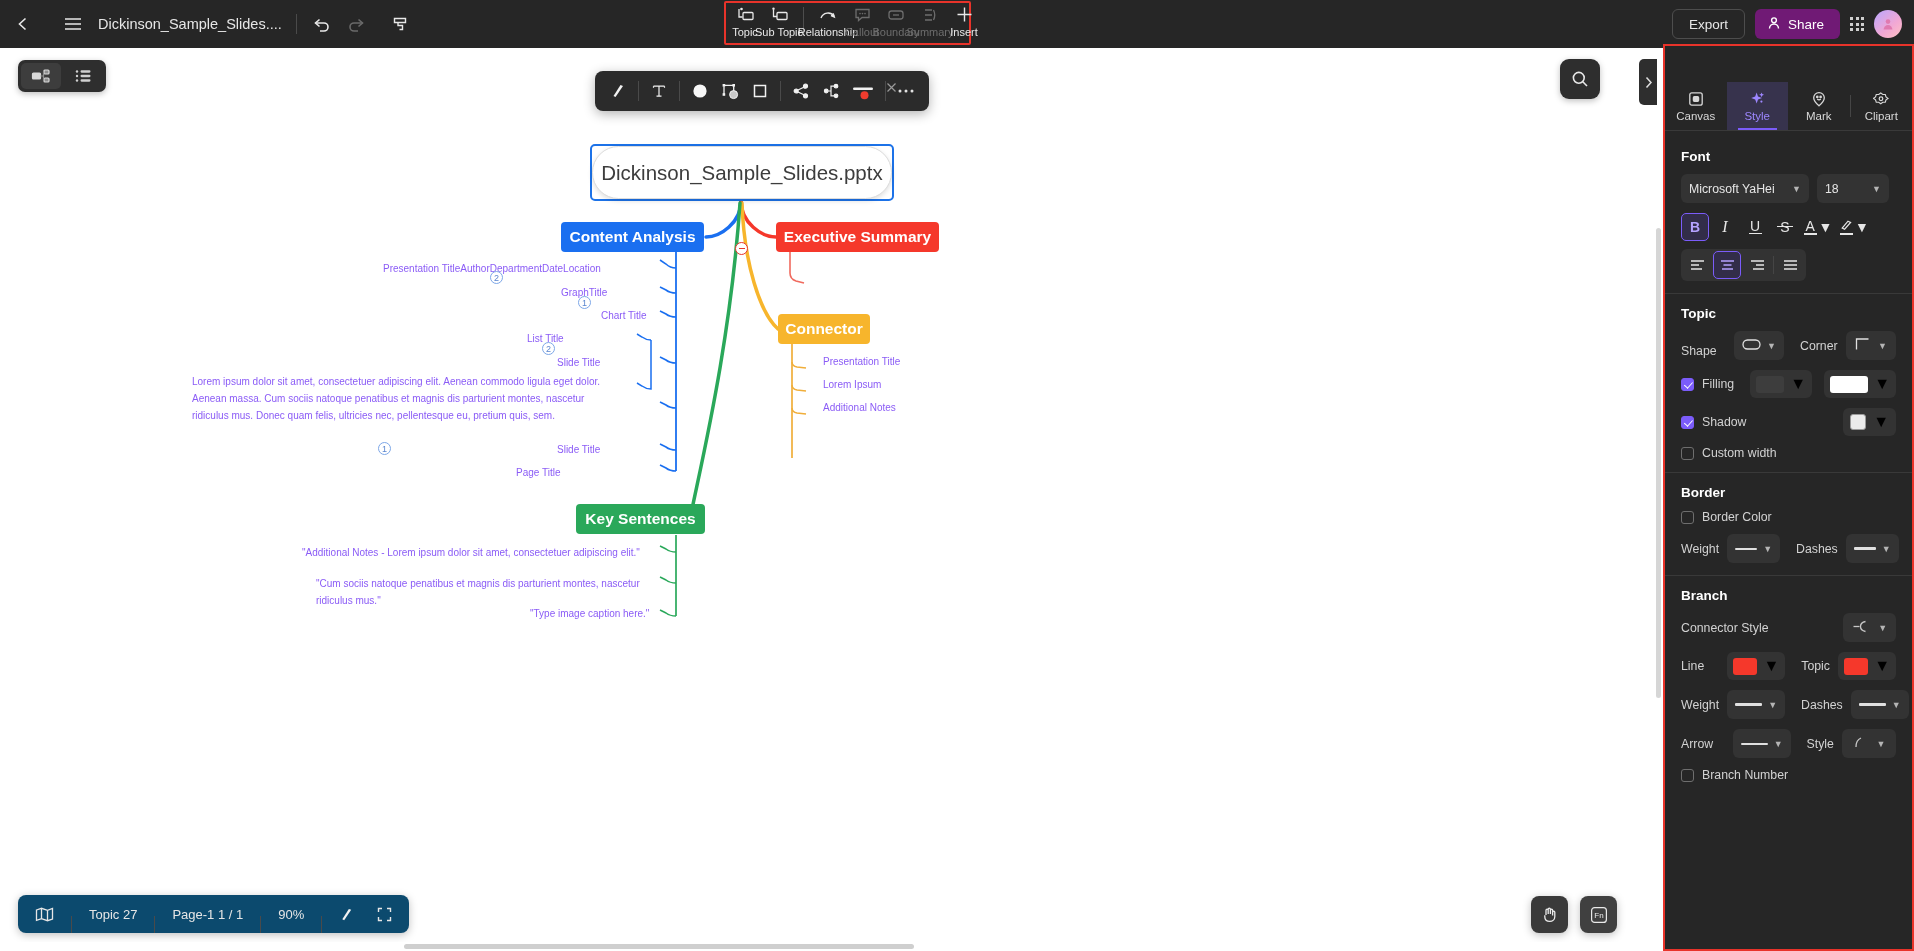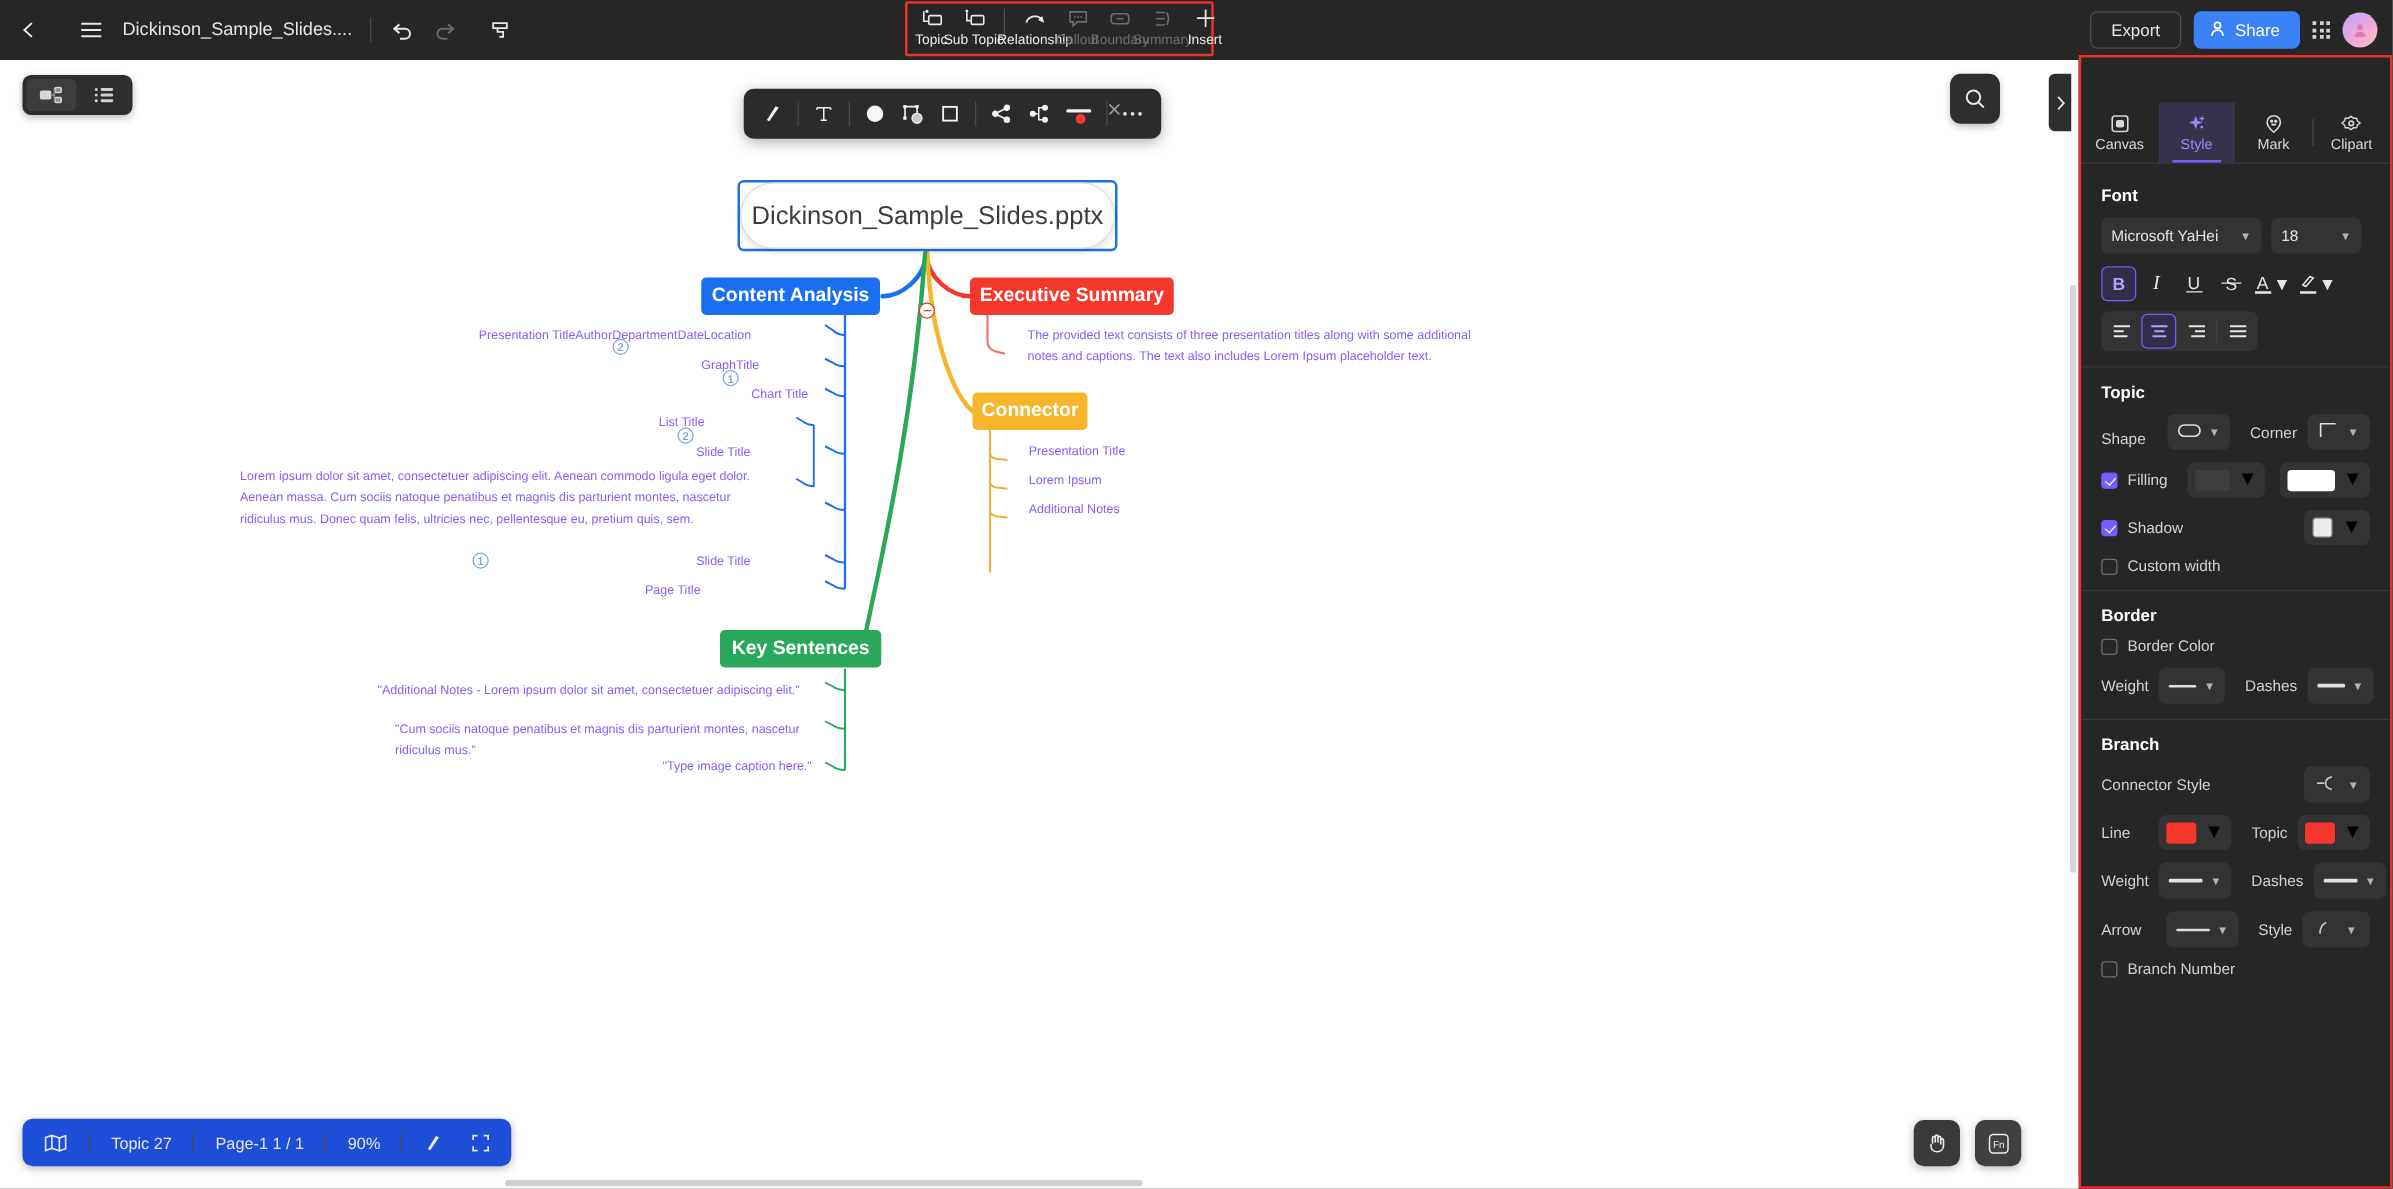--- a/index.html
+++ b/index.html
@@ -47,21 +47,21 @@
   .rib-sep { width:1px; height:26px; background:#4d4d4d; margin: 4px 7px 0 7px; flex:none;}
 
   .topright { position:absolute; right: 12px; top: 0; height: 48px; display:flex; align-items:center; gap: 10px;}
   .btn-export {
     height: 30px; padding: 0 16px; border:1px solid #4d4d4d; border-radius:6px;
     background: transparent; color:#e8e8e8; font-size:13.5px; display:flex;
     align-items:center; cursor:pointer; font-family: inherit;
   }
   .btn-share {
     height: 30px; padding: 0 16px 0 12px; border:none; border-radius:6px;
-    background:#3b82f6; color:#fff; font-size:13.5px; display:flex;
+    background:#701a75; color:#fff; font-size:13.5px; display:flex;
     align-items:center; gap:7px; cursor:pointer; font-family: inherit;
   }
   .grid-icon { display:grid; grid-template-columns: repeat(3, 3px); gap:2.5px; cursor:pointer; }
   .grid-icon i { width:3px; height:3px; background:#cfcfcf; display:block;}
   .avatar {
     width:28px; height:28px; border-radius:50%;
     background: linear-gradient(140deg,#b9a6ff 0%, #f2a8d4 60%, #ffc2c2 100%);
     display:flex; align-items:center; justify-content:center; cursor:pointer;
   }
 
@@ -147,22 +147,22 @@
   }
   .leaf.wrap { white-space:normal; }
   .badge {
     position:absolute; width:13px; height:13px; border:1px solid #7da7e8;
     border-radius:50%; color:#5b86cf; font-size:9px; display:flex;
     align-items:center; justify-content:center; background:#fff;
   }
 
   
   .statusbar {
-    position:absolute; left:18px; bottom:18px; height:38px; background:#1d4ed8;
-    border-radius:8px; display:flex; align-items:center; color:#e6e6e6;
+    position:absolute; left:18px; bottom:18px; height:38px; background:#0c4a6e;
+    border-radius:8px; display:flex; align-items:flex-end; color:#e6e6e6;
     font-size:13px; box-shadow:0 2px 8px rgba(0,0,0,.25);
   }
   .sb-item { padding: 0 17px; display:flex; align-items:center; cursor:pointer; height:38px;}
   .sb-sep { width:1px; height:17px; background:#4a4a4a; flex:none;}
 
   .fabs { position:absolute; right:46px; bottom:18px; display:flex; gap:12px;}
   .fab { width:37px; height:37px; background:#404040; border-radius:8px;
     display:flex; align-items:center; justify-content:center; cursor:pointer;
     color:#eaeaea; box-shadow:0 2px 8px rgba(0,0,0,.25);}
   .fab.ghost { background:#3a3a3a; }
@@ -427,21 +427,20 @@
 
       <div class="leaf" style="left:557px; top:306px;">Slide Title</div>
 
       <div class="leaf wrap" style="left:192px; top:325px; width:424px; text-align:left;">Lorem ipsum dolor sit amet, consectetuer adipiscing elit. Aenean commodo ligula eget dolor. Aenean massa. Cum sociis natoque penatibus et magnis dis parturient montes, nascetur ridiculus mus. Donec quam felis, ultricies nec, pellentesque eu, pretium quis, sem.</div>
       <div class="badge" style="left:378px; top:394px;">1</div>
 
       <div class="leaf" style="left:557px; top:393px;">Slide Title</div>
       <div class="leaf" style="left:516px; top:416px;">Page Title</div>
 
       <div class="node branch-node n-exec">Executive Summary</div>
-      <div class="leaf wrap" style="left:822px; top:212px; width:380px;">The provided text consists of three presentation titles along with some additional notes and captions. The text also includes Lorem Ipsum placeholder text.</div>
 
       <div class="node branch-node n-keywords">Connector</div>
       <div class="leaf" style="left:823px; top:305px;">Presentation Title</div>
       <div class="leaf" style="left:823px; top:328px;">Lorem Ipsum</div>
       <div class="leaf" style="left:823px; top:351px;">Additional Notes</div>
 
       <div class="node branch-node n-key">Key Sentences</div>
       <div class="leaf" style="left:302px; top:496px;">"Additional Notes - Lorem ipsum dolor sit amet, consectetuer adipiscing elit."</div>
       <div class="leaf wrap" style="left:316px; top:527px; width:340px;">"Cum sociis natoque penatibus et magnis dis parturient montes, nascetur ridiculus mus."</div>
       <div class="leaf" style="left:530px; top:557px;">"Type image caption here."</div>

